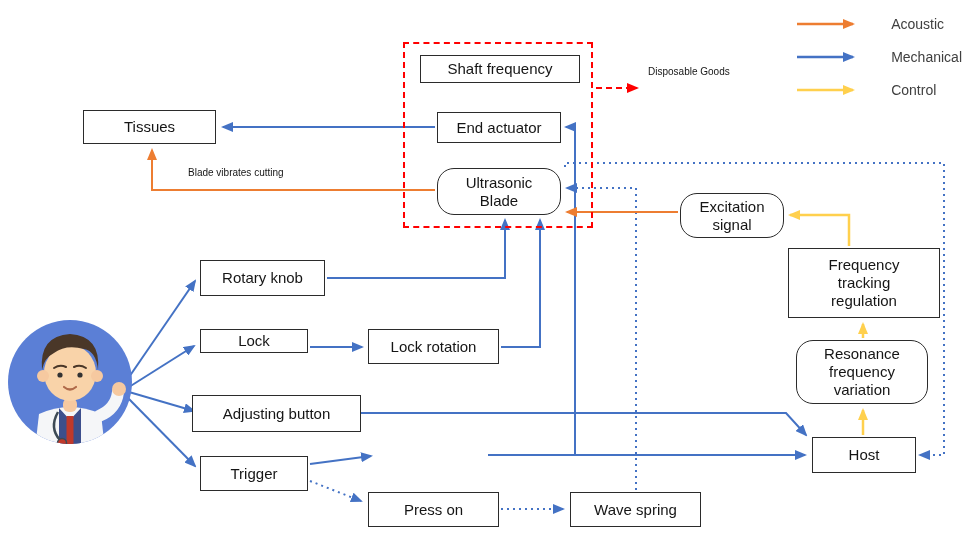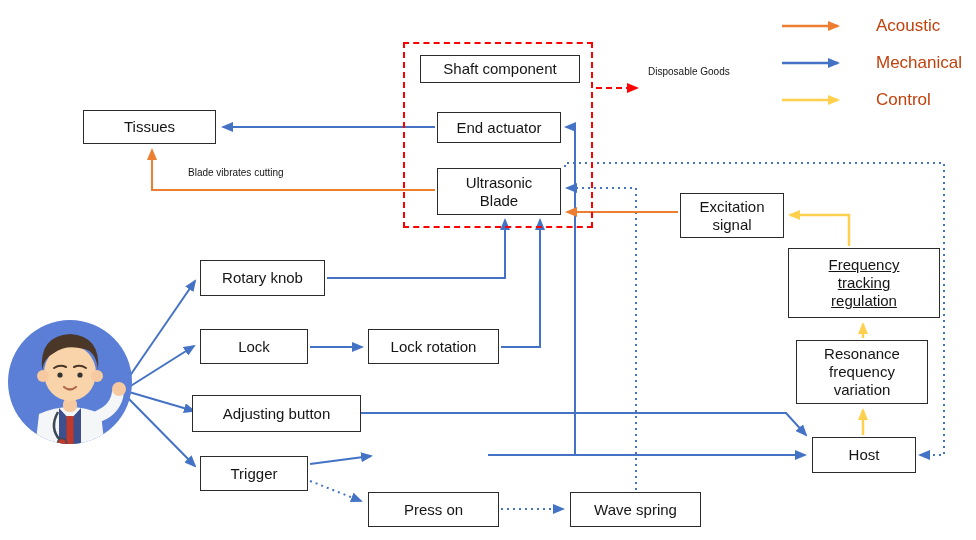--- a/index.html
+++ b/index.html
@@ -4,32 +4,32 @@
 <style>
   * { margin:0; padding:0; box-sizing:border-box; }
   html,body { background:#fff; font-family:"Liberation Sans", sans-serif; }
   #canvas { position:relative; width:976px; height:540px; background:#fff; overflow:hidden; }
 
   .box {
     position:absolute; border:1px solid #2b2b2b; background:#fff;
     display:flex; align-items:center; justify-content:center;
     text-align:center; font-size:15px; color:#151515; line-height:1.18;
   }
-  .pad14 { padding:8px 14px; }
-  .pad18 { padding:2px 18px;text-decoration:underline; }
+  .pad14 { padding:8px 14px;border-radius:17px; }
+  .pad18 { padding:2px 18px; }
 
   .red-dash { position:absolute; border:2px dashed #FF0000; background:transparent; }
 
   .note { position:absolute; font-size:10px; color:#151515; line-height:1.25; }
 
   #arrows { position:absolute; left:0; top:0; width:976px; height:540px; }
 
   .legend { position:absolute; top:16px; right:14px; display:flex; flex-direction:column; gap:17px; }
   .legend-row { display:flex; align-items:center; gap:26px; }
-  .legend-row span { font-size:17px; color:#c2410c; }
+  .legend-row span { font-size:14px; color:#404040; }
 
   .avatar { position:absolute; left:6px; top:306px; }
 </style>
 </head>
 <body>
 
 <div id="canvas">
 
   <svg width="0" height="0" style="position:absolute" aria-hidden="true">
     <defs>
@@ -73,26 +73,26 @@
     <polyline points="849,246 849,215 790,215" fill="none" stroke="#FFD04D" stroke-width="2.5" marker-end="url(#mY)"></polyline>
 
     <line x1="678" y1="212" x2="567" y2="212" stroke="#ED7D31" stroke-width="2" marker-end="url(#mO)"></line>
     <polyline points="435,190 152,190 152,150" fill="none" stroke="#ED7D31" stroke-width="2" marker-end="url(#mO)"></polyline>
 
     <line x1="596" y1="88" x2="637" y2="88" stroke="#FF0000" stroke-width="2" stroke-dasharray="6 4" marker-end="url(#mR)"></line>
   </svg>
 
   <div class="red-dash" style="left:403px;top:42px;width:190px;height:186px"></div>
 
-  <div class="box" style="left:420px;top:55px;width:160px;height:28px">Shaft component</div>
+  <div class="box" style="left:420px;top:55px;width:160px;height:28px">Shaft frequency</div>
   <div class="box" style="left:437px;top:112px;width:124px;height:31px">End actuator</div>
   <div class="box pad14" style="left:437px;top:168px;width:124px;height:47px">Ultrasonic Blade</div>
   <div class="box" style="left:83px;top:110px;width:133px;height:34px">Tissues</div>
   <div class="box" style="left:200px;top:260px;width:125px;height:36px">Rotary knob</div>
-  <div class="box" style="left:200px;top:329px;width:108px;height:35px">Lock</div>
+  <div class="box" style="left:200px;top:329px;width:108px;height:24px">Lock</div>
   <div class="box" style="left:368px;top:329px;width:131px;height:35px">Lock rotation</div>
   <div class="box" style="left:192px;top:395px;width:169px;height:37px">Adjusting button</div>
   <div class="box" style="left:200px;top:456px;width:108px;height:35px">Trigger</div>
   <div class="box" style="left:368px;top:492px;width:131px;height:35px">Press on</div>
   <div class="box" style="left:570px;top:492px;width:131px;height:35px">Wave spring</div>
   <div class="box pad14" style="left:680px;top:193px;width:104px;height:45px">Excitation signal</div>
   <div class="box pad18" style="left:788px;top:248px;width:152px;height:70px">Frequency tracking regulation</div>
   <div class="box pad14" style="left:796px;top:340px;width:132px;height:64px">Resonance frequency variation</div>
   <div class="box" style="left:812px;top:437px;width:104px;height:36px">Host</div>
 

